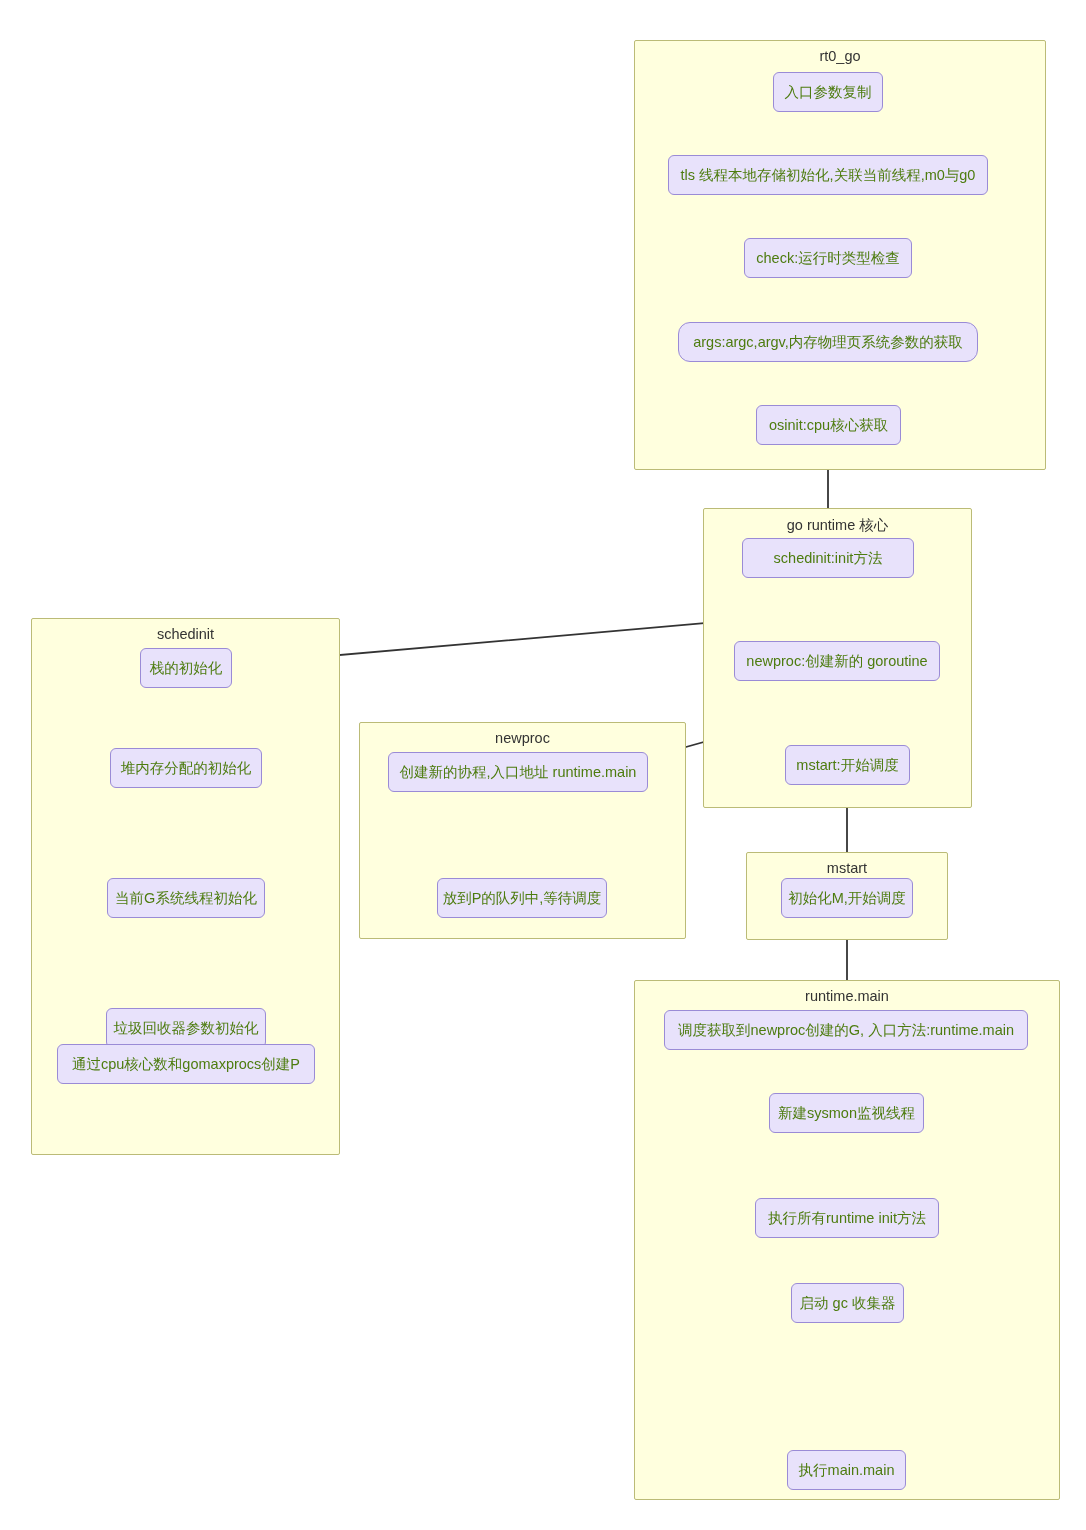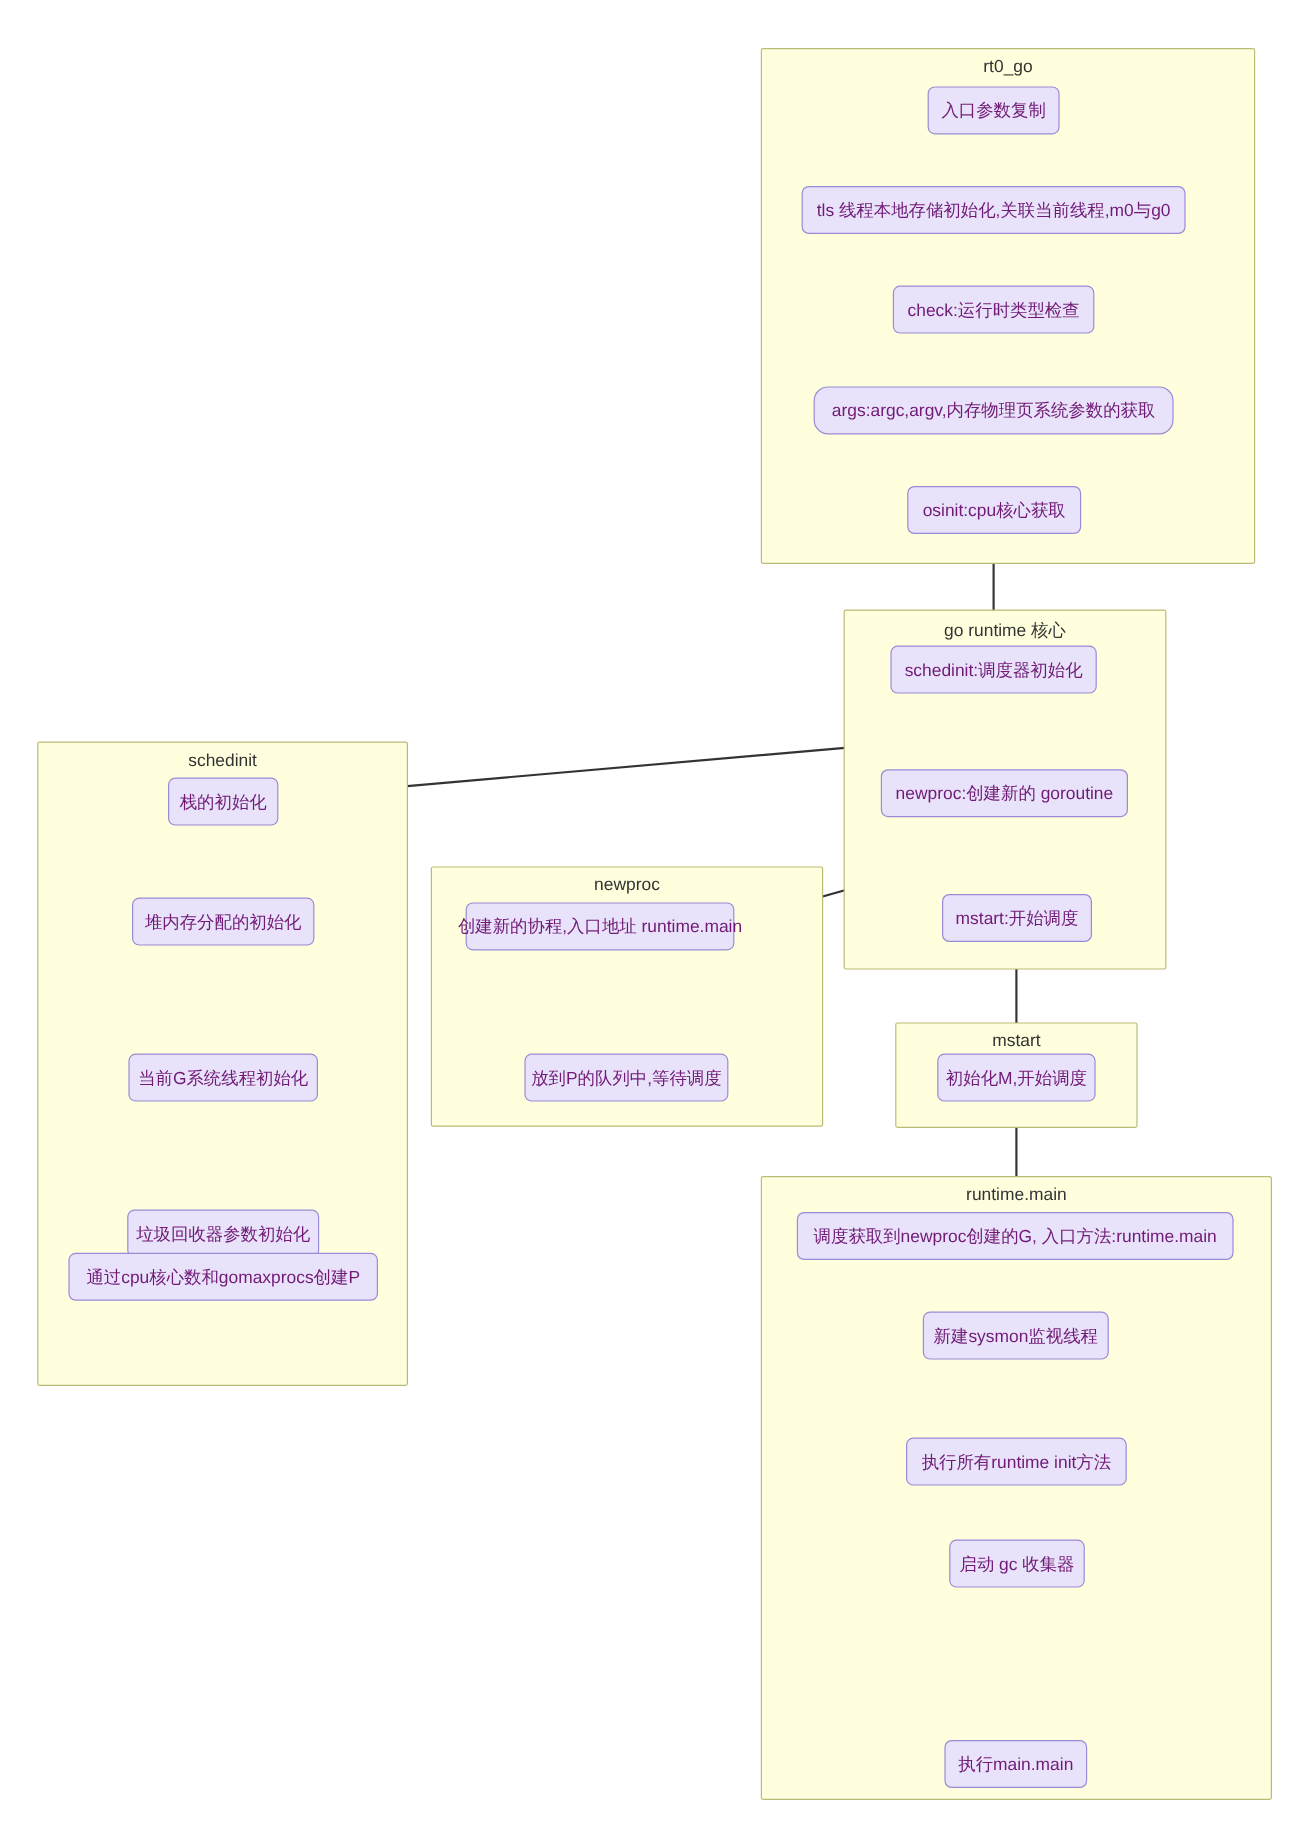--- a/index.html
+++ b/index.html
@@ -25,21 +25,21 @@
   }
   .node{
     position:absolute;
     background:#e8e2fb;
     border:1px solid #9a8bd6;
     border-radius:6px;
     box-sizing:border-box;
     display:flex;
     align-items:center;
     justify-content:center;
-    color:#701a75;
+    color:#4d7c0f;
     font-size:14.5px;
     white-space:nowrap;
     padding:0 12px;
   }
 </style>
 </head>
 <body>
 
 <div id="stage">
 
@@ -90,37 +90,37 @@
   </div>
   <div class="node" style="left:773px;top:72px;width:110px;height:40px;">入口参数复制</div>
   <div class="node" style="left:668px;top:155px;width:320px;height:40px;">tls 线程本地存储初始化,关联当前线程,m0与g0</div>
   <div class="node" style="left:744px;top:238px;width:168px;height:40px;">check:运行时类型检查</div>
   <div class="node" style="left:678px;top:322px;width:300px;height:40px;border-radius:12px;">args:argc,argv,内存物理页系统参数的获取</div>
   <div class="node" style="left:756px;top:405px;width:145px;height:40px;">osinit:cpu核心获取</div>
 
   <div class="cluster" style="left:703px;top:508px;width:269px;height:300px;">
     <div class="cluster-title">go runtime 核心</div>
   </div>
-  <div class="node" style="left:742px;top:538px;width:172px;height:40px;">schedinit:调度器初始化</div>
+  <div class="node" style="left:742px;top:538px;width:172px;height:40px;">schedinit:init方法</div>
   <div class="node" style="left:734px;top:641px;width:206px;height:40px;">newproc:创建新的 goroutine</div>
   <div class="node" style="left:785px;top:745px;width:125px;height:40px;">mstart:开始调度</div>
 
   <div class="cluster" style="left:31px;top:618px;width:309px;height:537px;">
     <div class="cluster-title">schedinit</div>
   </div>
   <div class="node" style="left:140px;top:648px;width:92px;height:40px;">栈的初始化</div>
   <div class="node" style="left:110px;top:748px;width:152px;height:40px;">堆内存分配的初始化</div>
   <div class="node" style="left:107px;top:878px;width:158px;height:40px;">当前G系统线程初始化</div>
   <div class="node" style="left:106px;top:1008px;width:160px;height:40px;">垃圾回收器参数初始化</div>
   <div class="node" style="left:57px;top:1044px;width:258px;height:40px;">通过cpu核心数和gomaxprocs创建P</div>
 
   <div class="cluster" style="left:359px;top:722px;width:327px;height:217px;">
     <div class="cluster-title">newproc</div>
   </div>
-  <div class="node" style="left:388px;top:752px;width:224px;height:40px;">创建新的协程,入口地址 runtime.main</div>
+  <div class="node" style="left:388px;top:752px;width:260px;height:40px;">创建新的协程,入口地址 runtime.main</div>
   <div class="node" style="left:437px;top:878px;width:170px;height:40px;">放到P的队列中,等待调度</div>
 
   <div class="cluster" style="left:746px;top:852px;width:202px;height:88px;">
     <div class="cluster-title">mstart</div>
   </div>
   <div class="node" style="left:781px;top:878px;width:132px;height:40px;">初始化M,开始调度</div>
 
   <div class="cluster" style="left:634px;top:980px;width:426px;height:520px;">
     <div class="cluster-title">runtime.main</div>
   </div>

